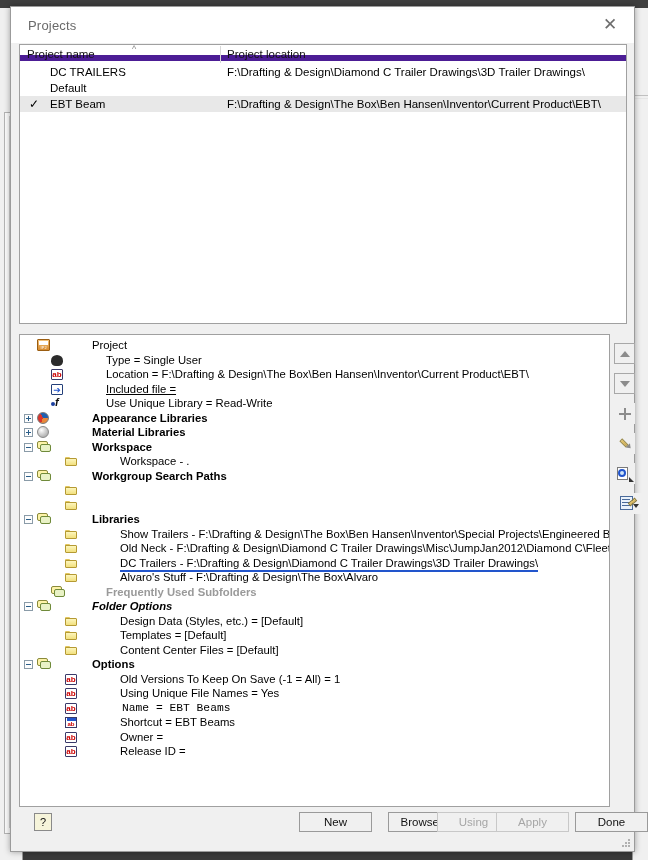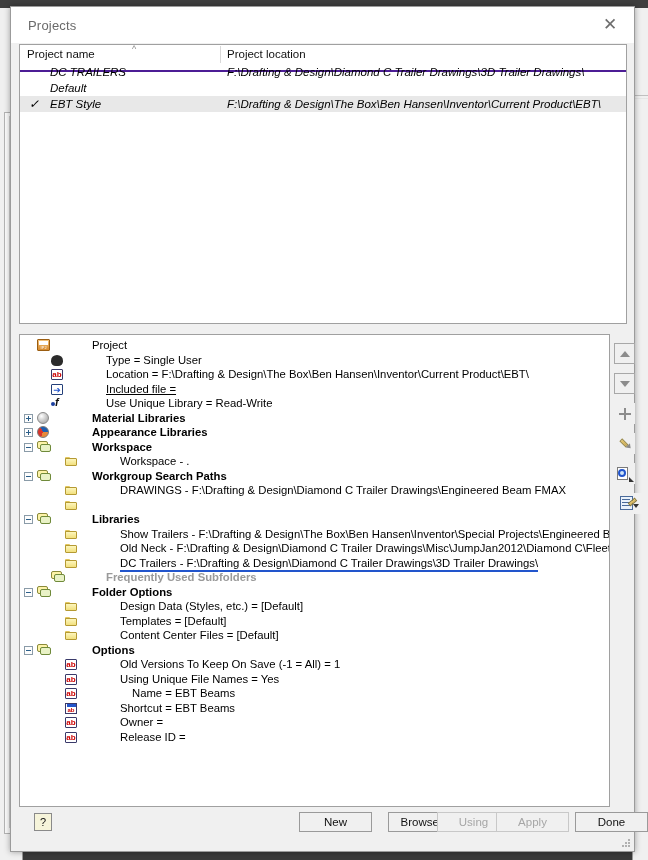--- a/index.html
+++ b/index.html
@@ -45,36 +45,36 @@
   }
 
   
   .list-panel {
     position:absolute; left:8px; top:37px; width:608px; height:280px;
     background:#ffffff;
     border:1px solid #a0a0a0;
     box-sizing:border-box;
   }
   .list-header {
-    position:absolute; left:0; top:0; width:100%; height:27px;
+    position:absolute; left:0; top:0; width:100%; height:16px;
     background:#ffffff;
-    border-bottom:2px solid #4c1d95;
+    border-bottom:6px solid #4c1d95;
     box-sizing:border-box;
   }
   .hdr-cell {
     position:absolute; top:3px; font-size:11.5px; color:#111; white-space:nowrap;
   }
   .hdr-name { left:7px; }
   .hdr-loc  { left:207px; }
   .hdr-sep  { position:absolute; left:200px; top:1px; width:1px; height:17px; background:#d8d8d8; }
   .sort-ind {
     position:absolute; left:108px; top:1px; width:12px; height:7px;
     color:#8a8a8a; font-size:9px; line-height:7px; text-align:center;
   }
-  .rows { position:absolute; left:0; top:19px; width:100%;font-style:italic; }
+  .rows { position:absolute; left:0; top:19px; width:100%; }
   .prow {
     position:relative; height:16px; line-height:16px; width:100%;
     font-size:11.5px; color:#000; cursor:pointer;
   }
   .prow.selected { background:#e8e8e8; }
   .prow .check { position:absolute; left:9px; top:0; width:12px; font-size:12px; color:#000; }
   .prow .pname { position:absolute; left:30px; top:0; white-space:nowrap; }
   .prow .ploc  { position:absolute; left:207px; top:0; white-space:nowrap; }
 
   
@@ -276,21 +276,21 @@
             <span class="pname">DC TRAILERS</span>
             <span class="ploc">F:\Drafting &amp; Design\Diamond C Trailer Drawings\3D Trailer Drawings\</span>
           </div>
           <div class="prow">
             <span class="check"></span>
             <span class="pname">Default</span>
             <span class="ploc"></span>
           </div>
           <div class="prow selected">
             <span class="check">✓</span>
-            <span class="pname">EBT Style</span>
+            <span class="pname">EBT Beam</span>
             <span class="ploc">F:\Drafting &amp; Design\The Box\Ben Hansen\Inventor\Current Product\EBT\</span>
           </div>
         </div>
     </div>
 
     <div class="tree-panel">
       <div class="tree" id="tree-root">
           <div class="tnode">
             <span class="ico ico-ipj" style="left: 17px;"></span>
             <span class="tlabel" style="left: 34px;">Project</span>
@@ -303,48 +303,47 @@
             <span class="ico ico-ab" style="left: 31px;"></span>
             <span class="tlabel" style="left: 48px;">Location = F:\Drafting &amp; Design\The Box\Ben Hansen\Inventor\Current Product\EBT\</span>
           </div>
           <div class="tnode">
             <span class="ico ico-incl" style="left: 31px;"></span>
             <span class="tlabel ulink" style="left: 48px;">Included file = </span>
           </div>
           <div class="tnode">
             <span class="ico ico-style" style="left: 31px;"></span>
             <span class="tlabel" style="left: 48px;">Use Unique Library = Read-Write</span>
+          </div>
+          <div class="tnode">
+            <span class="expander plus" style="left: 4px;"></span>
+            <span class="ico ico-appear" style="left: 17px;"></span>
+            <span class="tlabel bold" style="left: 34px;">Appearance Libraries</span>
           </div>
           <div class="tnode">
             <span class="expander plus" style="left: 4px;"></span>
             <span class="ico ico-material" style="left: 17px;"></span>
             <span class="tlabel bold" style="left: 34px;">Material Libraries</span>
           </div>
           <div class="tnode">
-            <span class="expander plus" style="left: 4px;"></span>
-            <span class="ico ico-appear" style="left: 17px;"></span>
-            <span class="tlabel bold" style="left: 34px;">Appearance Libraries</span>
-          </div>
-          <div class="tnode">
             <span class="expander" style="left: 4px;"></span>
             <span class="ico ico-stack" style="left: 17px;"></span>
             <span class="tlabel bold" style="left: 34px;">Workspace</span>
           </div>
           <div class="tnode">
             <span class="ico ico-folder" style="left: 45px;"></span>
             <span class="tlabel" style="left: 62px;">Workspace - .</span>
           </div>
           <div class="tnode">
             <span class="expander" style="left: 4px;"></span>
             <span class="ico ico-stack" style="left: 17px;"></span>
             <span class="tlabel bold" style="left: 34px;">Workgroup Search Paths</span>
           </div>
           <div class="tnode">
             <span class="ico ico-folder" style="left: 45px;"></span>
-            <span class="tlabel" style="left: 62px;">DRAWINGS - F:\Drafting &amp; Design\Diamond C Trailer Drawings\Engineered Beam FMAX</span>
           </div>
           <div class="tnode">
             <span class="ico ico-folder" style="left: 45px;"></span>
           </div>
           <div class="tnode">
             <span class="expander" style="left: 4px;"></span>
             <span class="ico ico-stack" style="left: 17px;"></span>
             <span class="tlabel bold" style="left: 34px;">Libraries</span>
           </div>
           <div class="tnode">
@@ -353,27 +352,31 @@
           </div>
           <div class="tnode">
             <span class="ico ico-folder" style="left: 45px;"></span>
             <span class="tlabel" style="left: 62px;">Old Neck - F:\Drafting &amp; Design\Diamond C Trailer Drawings\Misc\JumpJan2012\Diamond C\Fleetneck Frames\30 FMAX 32'</span>
           </div>
           <div class="tnode">
             <span class="ico ico-folder" style="left: 45px;"></span>
             <span class="tlabel sel-underline" style="left: 62px;">DC Trailers - F:\Drafting &amp; Design\Diamond C Trailer Drawings\3D Trailer Drawings\</span>
           </div>
           <div class="tnode">
+            <span class="ico ico-folder" style="left: 45px;"></span>
+            <span class="tlabel" style="left: 62px;">Alvaro's Stuff - F:\Drafting &amp; Design\The Box\Alvaro</span>
+          </div>
+          <div class="tnode">
             <span class="ico ico-stack" style="left: 31px;"></span>
             <span class="tlabel gray" style="left: 48px;">Frequently Used Subfolders</span>
           </div>
           <div class="tnode">
             <span class="expander" style="left: 4px;"></span>
             <span class="ico ico-stack" style="left: 17px;"></span>
-            <span class="tlabel bold" style="left: 34px;">Folder Options</span>
+            <span class="tlabel bold" style="left: 34px; font-style: italic;">Folder Options</span>
           </div>
           <div class="tnode">
             <span class="ico ico-folder" style="left: 45px;"></span>
             <span class="tlabel" style="left: 62px;">Design Data (Styles, etc.) = [Default]</span>
           </div>
           <div class="tnode">
             <span class="ico ico-folder" style="left: 45px;"></span>
             <span class="tlabel" style="left: 62px;">Templates = [Default]</span>
           </div>
           <div class="tnode">
@@ -388,21 +391,21 @@
           <div class="tnode">
             <span class="ico ico-ab" style="left: 45px;"></span>
             <span class="tlabel" style="left: 62px;">Old Versions To Keep On Save (-1 = All) = 1</span>
           </div>
           <div class="tnode">
             <span class="ico ico-ab" style="left: 45px;"></span>
             <span class="tlabel" style="left: 62px;">Using Unique File Names = Yes</span>
           </div>
           <div class="tnode">
             <span class="ico ico-ab" style="left: 45px;"></span>
-            <span class="tlabel" style="left: 74px;">Name = EBT Beams</span>
+            <span class="tlabel" style="left: 64px; font-family: Liberation Mono, monospace;">Name = EBT Beams</span>
           </div>
           <div class="tnode">
             <span class="ico ico-shortcut" style="left: 45px;"></span>
             <span class="tlabel" style="left: 62px;">Shortcut = EBT Beams</span>
           </div>
           <div class="tnode">
             <span class="ico ico-ab" style="left: 45px;"></span>
             <span class="tlabel" style="left: 62px;">Owner = </span>
           </div>
           <div class="tnode">

